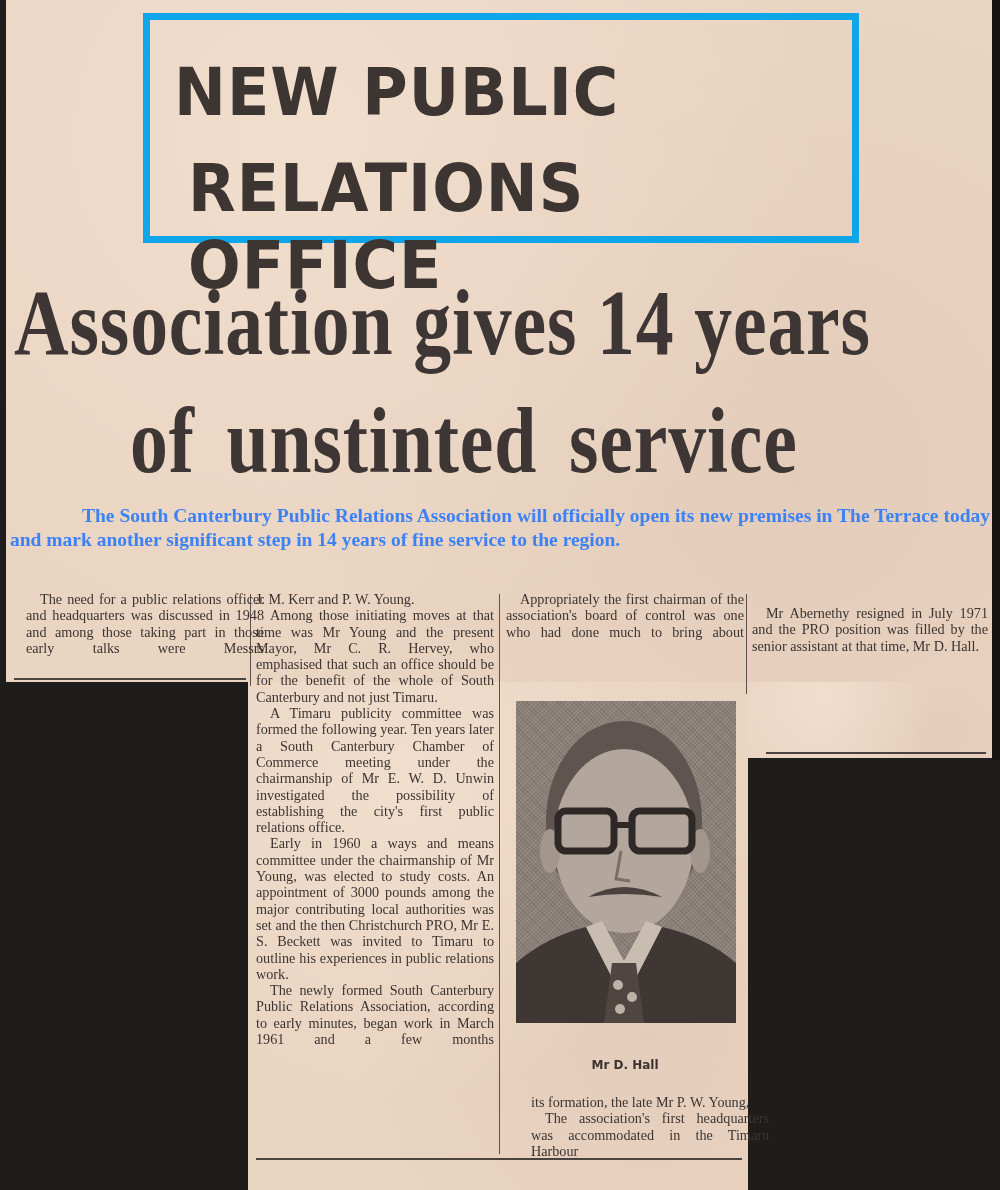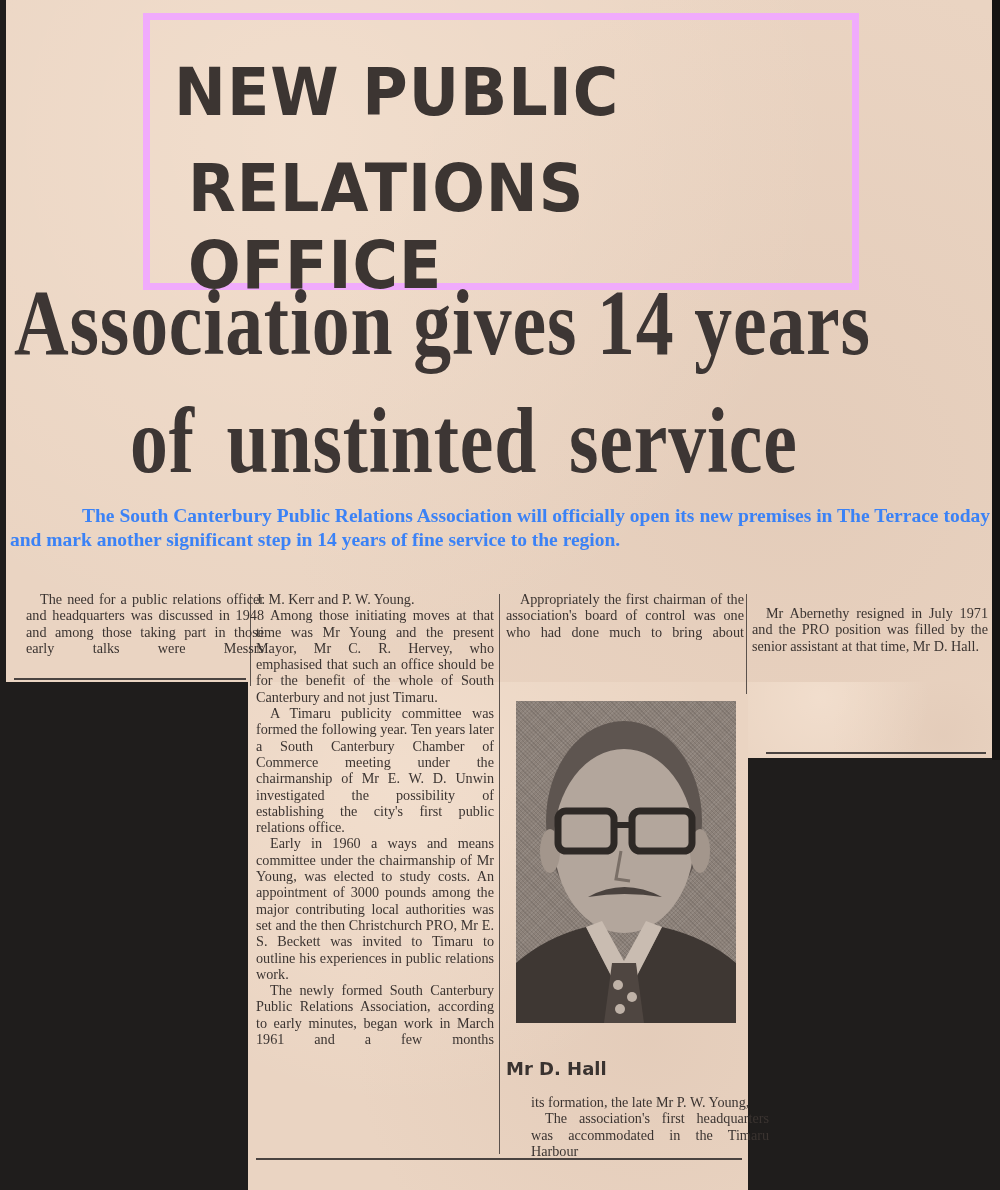--- a/index.html
+++ b/index.html
@@ -7,22 +7,22 @@
        font-family:"Liberation Serif","DejaVu Serif",serif;color:#3a3330;}
   .paper{position:absolute;background:#ead4c2;
          background-image:radial-gradient(circle at 30% 20%,rgba(255,240,225,.35),transparent 60%),
                           radial-gradient(circle at 80% 70%,rgba(200,170,150,.18),transparent 55%);}
   #paper-top{left:6px;top:0;width:986px;height:682px;}
   #paper-mid{left:248px;top:682px;width:500px;height:508px;}
   #paper-right{left:748px;top:682px;width:244px;height:76px;}
   .edge-right{position:absolute;left:992px;top:0;width:8px;height:760px;background:#151413;}
 
   
-  #kicker{position:absolute;left:143px;top:13px;width:716px;height:277px;box-sizing:border-box;
-          border:7px solid #f0abfc;padding-left:44px;}
+  #kicker{position:absolute;left:143px;top:13px;width:716px;height:230px;box-sizing:border-box;
+          border:7px solid #0ea5e9;padding-left:44px;}
   #kicker .line{position:absolute;left:24px;font-family:"DejaVu Sans","Liberation Sans",sans-serif;
           font-weight:bold;font-size:62px;letter-spacing:1px;color:#3c3532;transform:scaleY(1.05);transform-origin:left top;}
   #kicker .l1{top:34px;}
   #kicker .l2{top:130px;left:38px;}
 
   
   .hl{position:absolute;font-family:"Liberation Serif","DejaVu Serif",serif;font-weight:bold;
       color:#3d3634;letter-spacing:1px;white-space:nowrap;transform-origin:left top;}
   #hl1{left:14px;top:270px;font-size:88px;transform:scaleX(0.86) scaleY(1.05);}
   #hl2{left:130px;top:388px;font-size:88px;transform:scaleX(0.86) scaleY(1.05);word-spacing:14px;}
@@ -46,21 +46,21 @@
   #col2{left:256px;top:591px;width:238px;}
   #col3{left:506px;top:591px;width:238px;}
   #col3b{left:531px;top:1094px;width:238px;}
   #col4{left:752px;top:591px;width:236px;}
 
   
   #photo{position:absolute;left:516px;top:701px;width:220px;height:322px;background:#8c8179;overflow:hidden;
          background-image:repeating-linear-gradient(45deg,rgba(0,0,0,.10) 0 1px,transparent 1px 3px),
                           repeating-linear-gradient(-45deg,rgba(255,255,255,.08) 0 1px,transparent 1px 3px);}
   #photo svg{position:absolute;left:0;top:0;}
-  #caption{position:absolute;left:506px;top:1058px;width:238px;font-weight:bold;font-size:18px;
+  #caption{position:absolute;left:506px;top:1058px;width:238px;text-align:center;font-weight:bold;font-size:12px;
            font-family:"DejaVu Sans","Liberation Sans",sans-serif;color:#3a3330;}
 </style>
 </head>
 <body>
 
 <div class="paper" id="paper-top"></div>
 <div class="paper" id="paper-mid"></div>
 <div class="paper" id="paper-right"></div>
 <div class="edge-right"></div>
 

